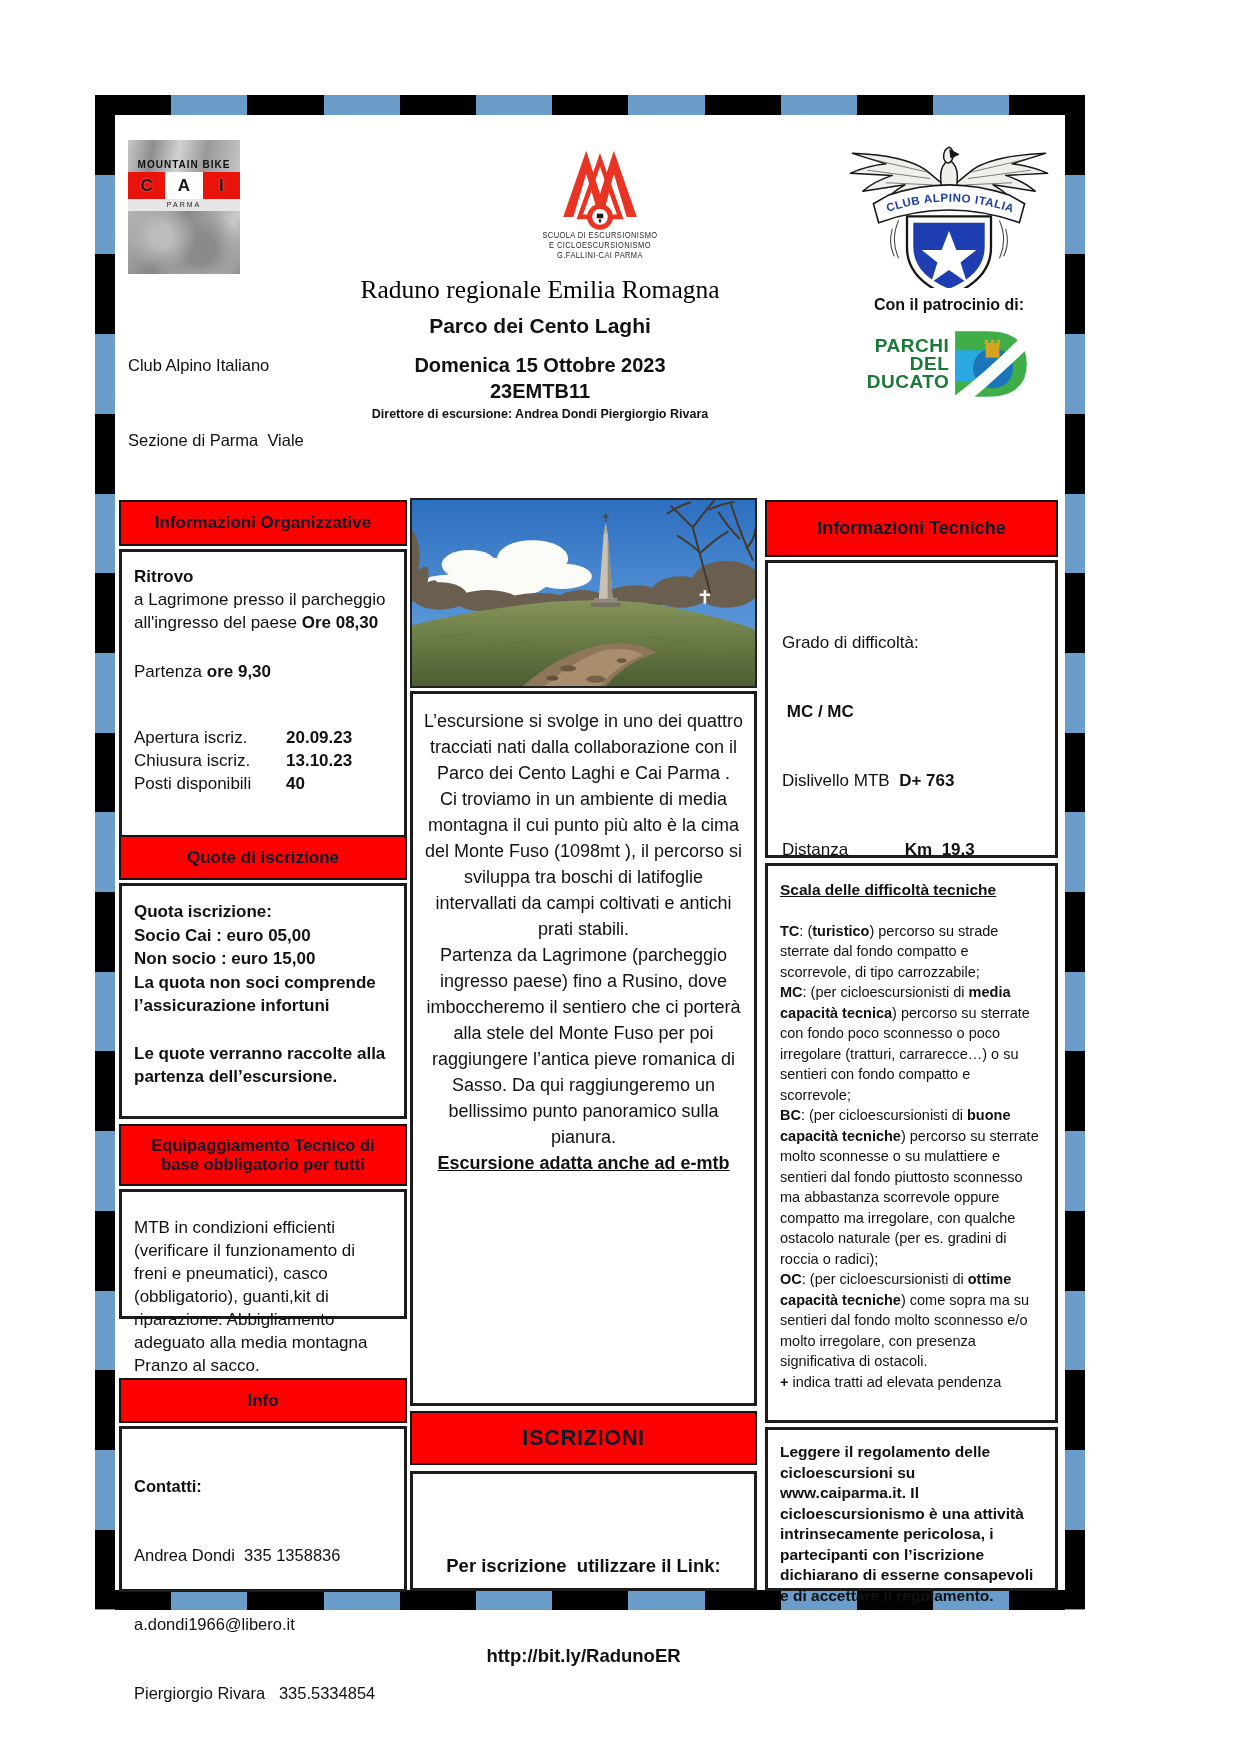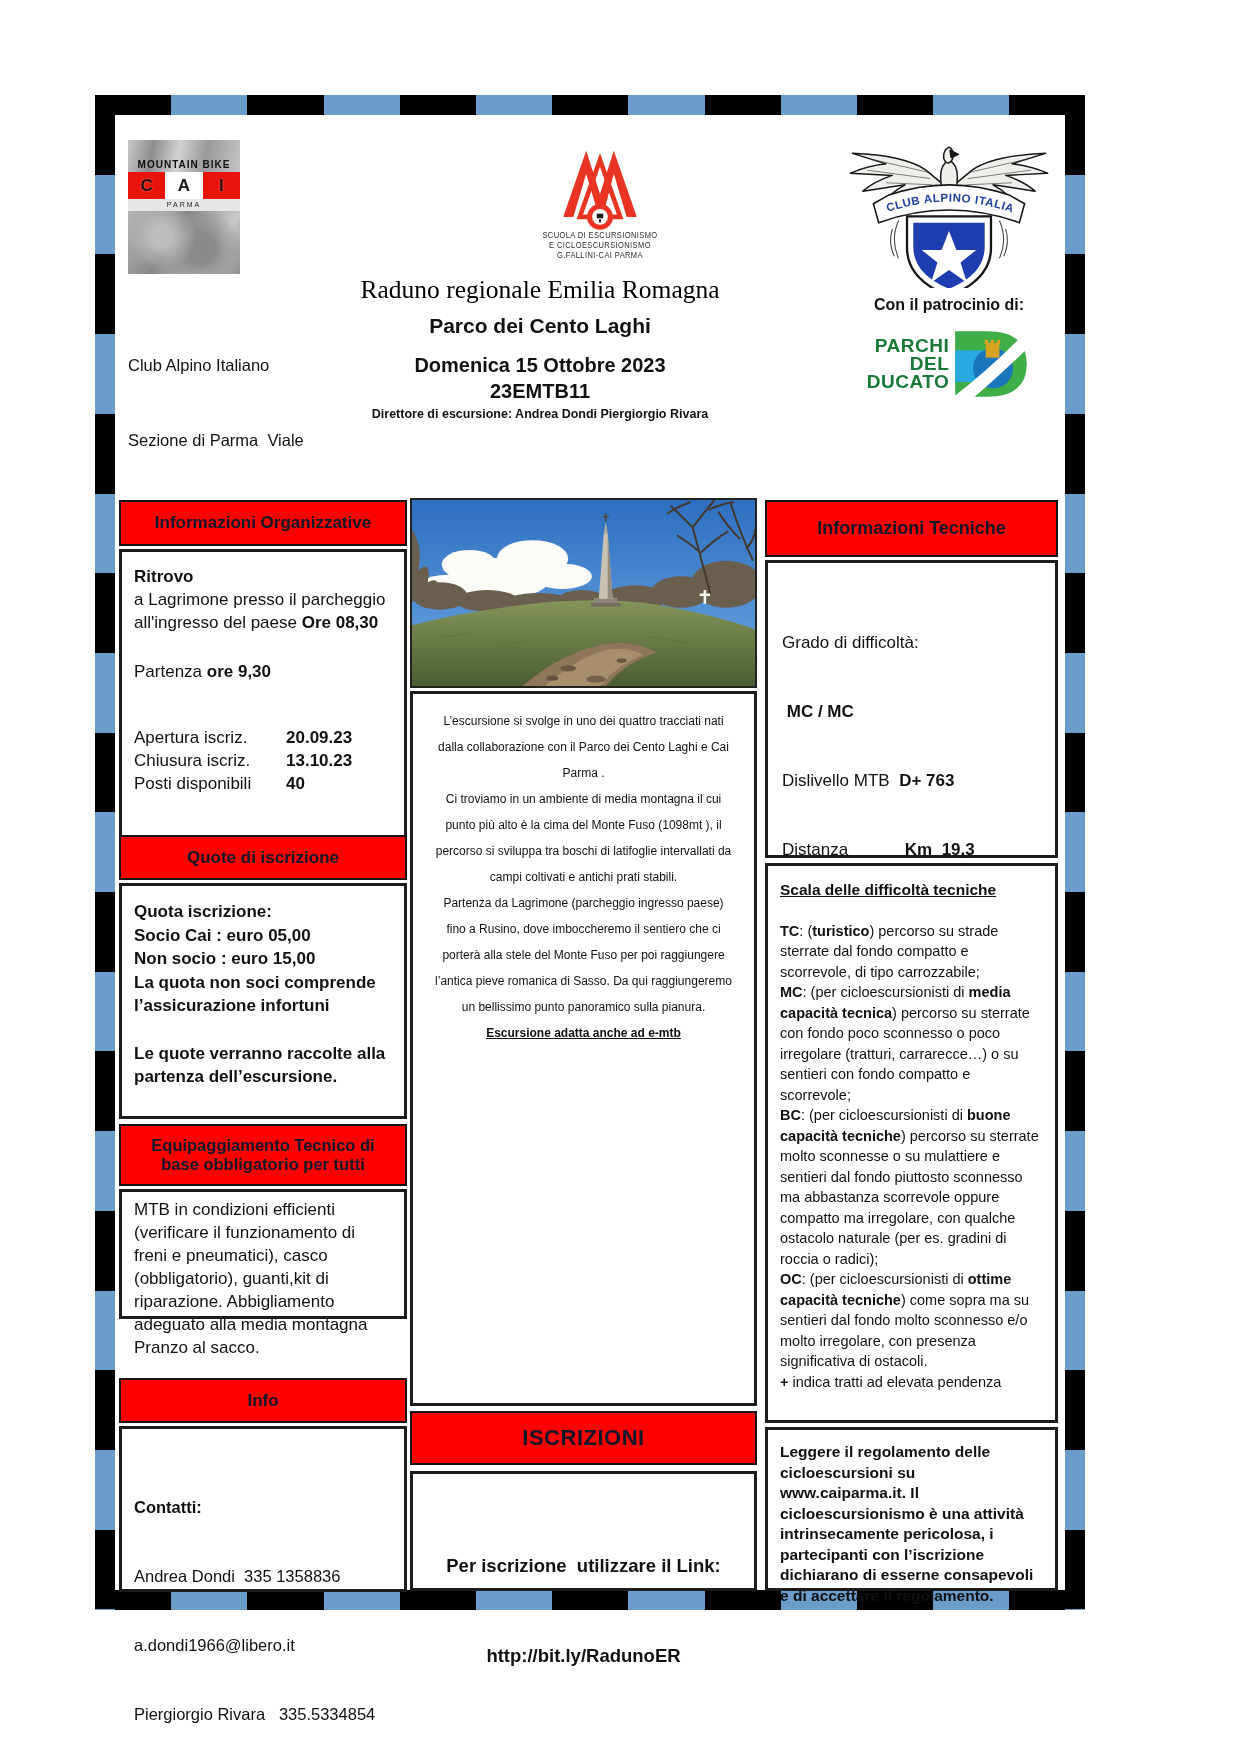--- a/index.html
+++ b/index.html
@@ -63,35 +63,35 @@
   #date-line { font-size:20px; font-weight:bold; margin-top:16px; }
   #event-code { font-size:20px; font-weight:bold; margin-top:3px; }
   #director { font-size:12.5px; font-weight:bold; margin-top:4px; }
 
   
   #org-head   { left:4px; top:385px; width:288px; height:46px; font-size:17px; }
   #org-box    { left:4px; top:434px; width:288px; height:290px; padding:13px 12px; font-size:17px; line-height:23px; }
   #quote-head { left:4px; top:720px; width:288px; height:45px; font-size:17px; }
   #quote-box  { left:4px; top:768px; width:288px; height:236px; padding:14px 12px; font-size:17px; line-height:23.5px; font-weight:bold; }
   #equip-head { left:4px; top:1009px; width:288px; height:62px; font-size:16.5px; padding:0 20px; }
-  #equip-box  { left:4px; top:1074px; width:288px; height:130px; padding:6px 12px; font-size:17px; line-height:23px; }
+  #equip-box  { left:4px; top:1074px; width:288px; height:130px; padding:24px 12px; font-size:17px; line-height:23px; }
   #info-head  { left:4px; top:1263px; width:288px; height:45px; font-size:17px; }
-  #info-box   { left:4px; top:1311px; width:288px; height:166px; padding:21px 12px; font-size:16.5px; line-height:23px; }
+  #info-box   { left:4px; top:1311px; width:288px; height:166px; padding:0 12px; font-size:16.5px; line-height:23px; }
   .kv-row { display:flex; }
   .kv-row .k { width:152px; }
   .kv-row .v { font-weight:bold; }
   #org-rows { margin-top:43px; }
   #partenza-line { margin-top:26px; }
   #quote-note { margin-top:24px; }
 
   
   #photo-box { left:295px; top:383px; width:347px; height:190px; border:2px solid #222; }
   #photo-box svg { display:block; width:100%; height:100%; }
-  #desc-box { left:295px; top:576px; width:347px; height:715px; padding:14px 22px; text-align:center;
-    font-size:12px; line-height:26px; }
+  #desc-box { left:295px; top:576px; width:347px; height:715px; padding:14px 8px; text-align:center;
+    font-size:18px; line-height:26px; }
   #emtb-line { font-weight:bold; text-decoration:underline; }
   #iscr-head { left:295px; top:1296px; width:347px; height:54px; font-size:22px; letter-spacing:0.5px; }
   #link-box  { left:295px; top:1356px; width:347px; height:120px; padding:17px 8px; text-align:center;
     font-size:18.5px; font-weight:bold; line-height:30px; }
 
   
   #tech-head { left:650px; top:385px; width:293px; height:57px; font-size:18px; }
   #tech-box1 { left:650px; top:445px; width:293px; height:298px; padding:22px 14px; font-size:17px; line-height:23px; }
   #meteo-note { margin-top:5px; font-weight:bold; font-size:15.5px; line-height:21.5px; }
   #tech-box2 { left:650px; top:748px; width:293px; height:560px; padding:14px 12px; font-size:14.5px; line-height:20.5px; }

